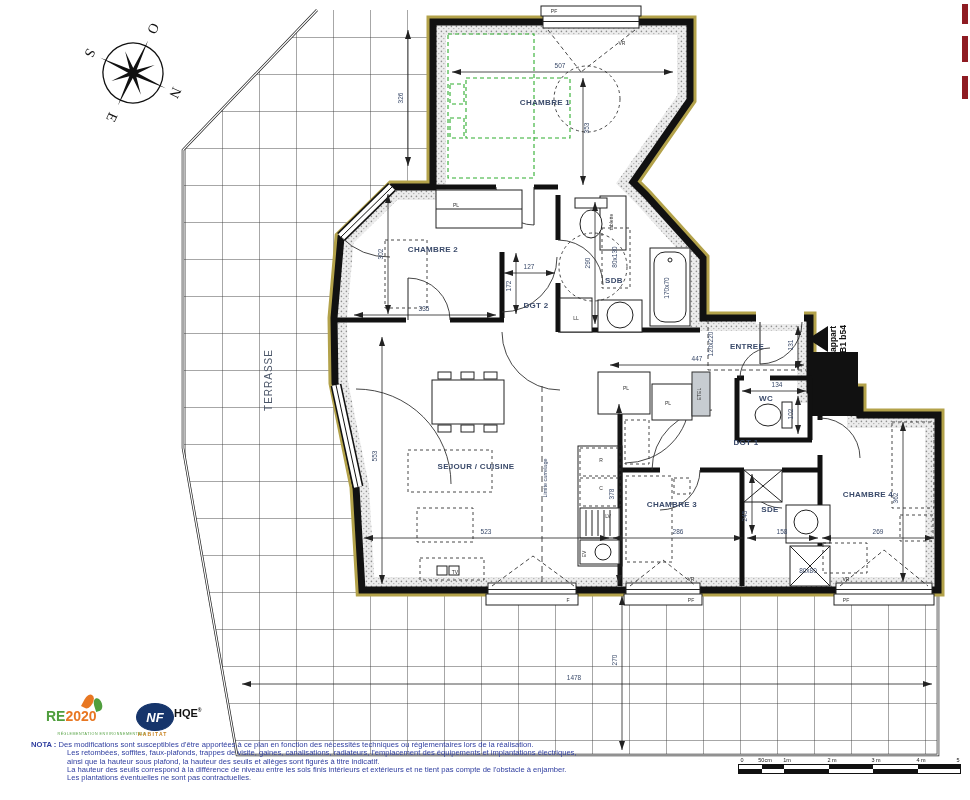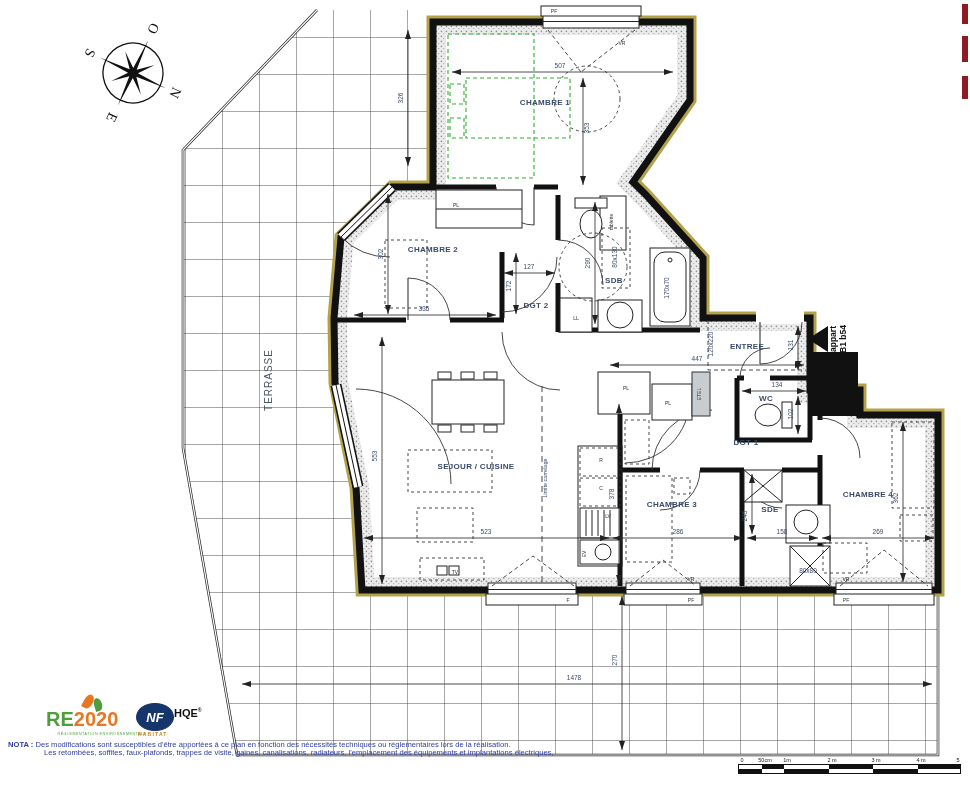--- a/index.html
+++ b/index.html
@@ -15,28 +15,28 @@
   .thin{stroke:#222;stroke-width:1;fill:none;}
   .fix{stroke:#222;stroke-width:1;fill:#fff;}
   .dashf{stroke:#333;stroke-width:.9;fill:none;stroke-dasharray:3,3;}
   .greenf{stroke:#2fae2f;stroke-width:1.1;fill:none;stroke-dasharray:4,3;}
   .arc{stroke:#333;stroke-width:.9;fill:none;}
   .dasharc{stroke:#333;stroke-width:.9;fill:none;stroke-dasharray:4,3;}
   .compass-letter{font-family:"Liberation Serif",serif;font-size:14px;fill:#111;}
   
   #nota{position:absolute;left:8px;top:741px;width:730px;color:#2e3d9f;font-size:7.6px;line-height:8.3px;}
   #nota .nt{font-weight:bold;}
-  #nota .ln{padding-left:36px;}
+  #nota .ln{padding-left:36px;margin-left:23px;}
   #nota .first{padding-left:0;}
   #re2020{position:absolute;left:46px;top:694px;width:120px;}
   #re2020 .leaf1{position:absolute;left:38px;top:0;width:9px;height:15px;background:#e87722;
      border-radius:50% 50% 50% 0;transform:rotate(28deg);}
   #re2020 .leaf2{position:absolute;left:48px;top:4px;width:8px;height:13px;background:#4f9e3d;
      border-radius:50% 50% 50% 0;transform:rotate(-18deg);}
-  #re2020 .ttl{position:absolute;left:0;top:14px;font-weight:900;font-size:20px;letter-spacing:0;}
+  #re2020 .ttl{position:absolute;left:0;top:14px;font-weight:900;font-size:14px;letter-spacing:0;}
   #re2020 .re{color:#4f9e3d;}
   #re2020 .yr{color:#e87722;}
   #re2020 .sub{position:absolute;left:0;top:38px;width:112px;color:#4f9e3d;font-size:3.6px;
      letter-spacing:.55px;text-align:center;white-space:nowrap;}
   #nfhqe{position:absolute;left:136px;top:699px;width:70px;height:40px;}
   #nfhqe .oval{position:absolute;left:0;top:4px;width:36px;height:26px;background:#16356b;
      border-radius:50%;color:#fff;font-weight:bold;font-style:italic;font-size:13px;
      display:flex;align-items:center;justify-content:center;border:1px solid #16356b;}
   #nfhqe .hqe{position:absolute;left:38px;top:8px;font-weight:800;font-size:11px;color:#111;}
   #nfhqe .reg{font-size:5px;vertical-align:super;}
@@ -353,20 +353,23 @@
   <div class="oval">
         <span>NF</span>
       </div>
   <div class="hqe"><span>HQE</span><span class="reg">®</span></div>
   <div class="hab">HABITAT</div>
 </div>
 
 <div id="nota">
   <div class="ln first"><span class="nt">NOTA :</span> <span>Des modifications sont susceptibles d'être apportées à ce plan en fonction des nécessités techniques ou réglementaires lors de la réalisation.</span></div>
   <div class="ln">Les retombées, soffites, faux-plafonds, trappes de visite, gaines, canalisations, radiateurs, l'emplacement des équipements et implantations électriques,</div>
+  <div class="ln">ainsi que la hauteur sous plafond, la hauteur des seuils et allèges sont figurés à titre indicatif.</div>
+  <div class="ln">La hauteur des seuils correspond à la différence de niveau entre les sols finis intérieurs et extérieurs et ne tient pas compte de l'obstacle à enjamber.</div>
+  <div class="ln">Les plantations éventuelles ne sont pas contractuelles.</div>
 </div>
 
 <div id="scalebar">
   <div class="ticks">
     <span style="left:4px">0</span>
     <span style="left:27px">50cm</span>
     <span style="left:49px">1m</span>
     <span style="left:94px">2 m</span>
     <span style="left:138px">3 m</span>
     <span style="left:183px">4 m</span>

